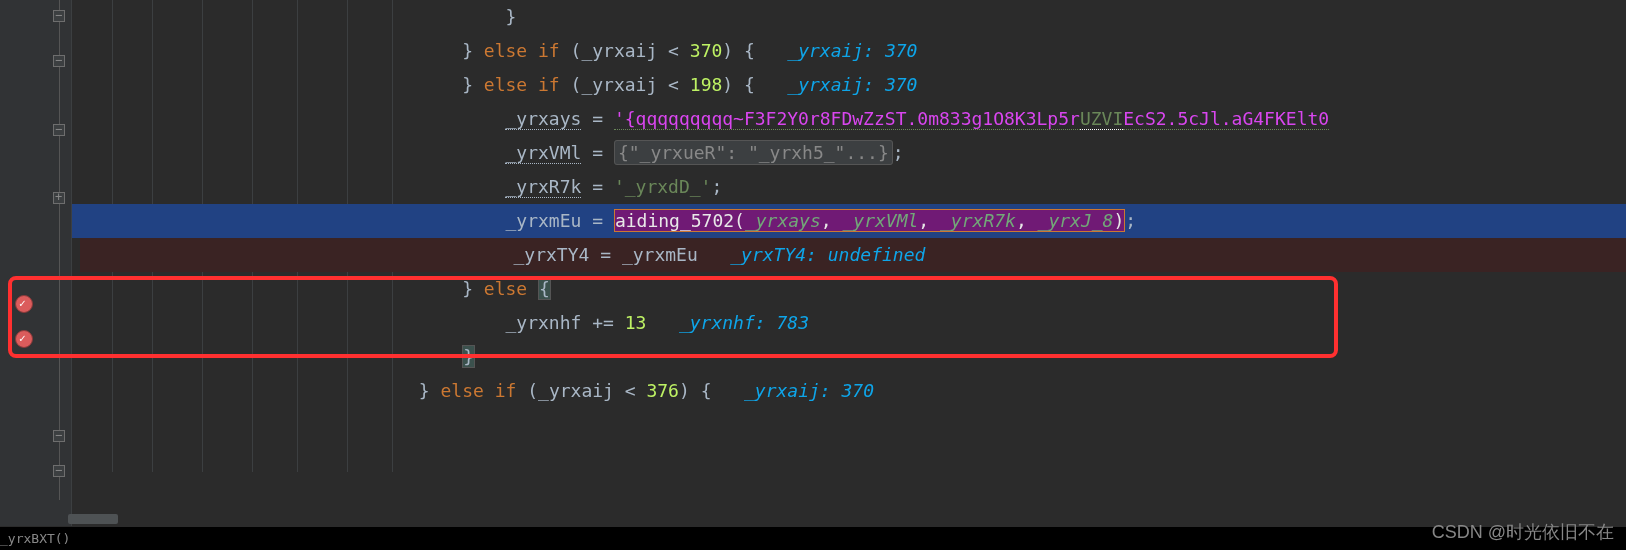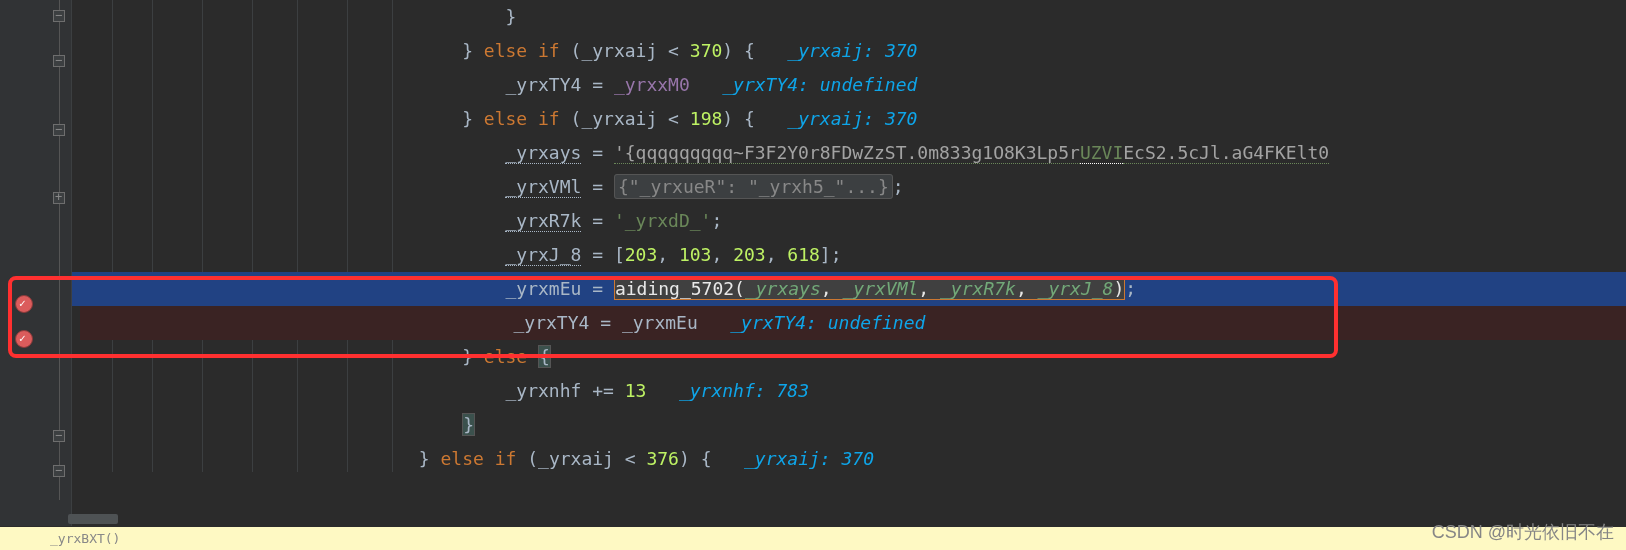--- a/index.html
+++ b/index.html
@@ -82,52 +82,51 @@
       background: #214283;
     }
     .line.secondary {
       background: #3a2323;
       margin-left: 8px;
     }
     .kw { color: #cc7832; }
     .str { color: #6a8759; }
     .num { color: #bef264; }
     .var { color: #9876aa; }
-    .underline-warn { border-bottom: 1px dotted #6a8759; color: #a3a3a3; text-align: right; }
+    .underline-warn { border-bottom: 1px dotted #6a8759; color: #d946ef; text-align: right; }
     .underline-var { border-bottom: 1px dotted #a9b7c6; color: #a9b7c6;}
     .hint { color: #0ea5e9; font-style: italic; }
     .fold-display { background: #3c3f41; color: #888; border: 1px solid #555; border-radius: 3px; padding: 1px 3px; font-style: normal;}
     .highlight-call {
-      background: #404040;
+      background: #701a75;
       border: 1px solid #cc7832;
       color: #e8e8e8;
     }
     .highlight-call .param { color: #72a878; font-style: italic;}
     .brace-hl {
       background: #3b514d;
       border: 1px solid #555;
     }
     .red-box {
       position: absolute;
       border: 4px solid #ff3030;
       border-radius: 8px;
       pointer-events: none;
     }
     .status-bar {
       position: absolute;
       bottom: 0;
       left: 0;
       right: 0;
       height: 24px;
-      background: #fef9c3;
+      background: #000000;
       border-top: 1px solid #2b2b2b;
       color: #888;
       font-size: 13px;
       line-height: 24px;
-      padding-left: 50px;
     }
     .watermark {
       position: absolute;
       bottom: 6px;
       right: 12px;
       color: #868686;
       font-size: 18px;
       font-family: sans-serif;
     }
     .scroll-thumb {
@@ -168,31 +167,29 @@
   <div class="indent-guide" style="left:130px"></div>
   <div class="indent-guide" style="left:180px"></div>
   <div class="indent-guide" style="left:225px"></div>
   <div class="indent-guide" style="left:275px"></div>
   <div class="indent-guide" style="left:320px"></div>
 
   <div class="line">                                        <span>}</span></div>
 
   <div class="line">                                    <span>}</span> <span class="kw">else</span> <span class="kw">if</span> (<span>_yrxaij</span> <span>&lt;</span> <span class="num">370</span>) <span>{</span>   <span class="hint">_yrxaij: 370</span></div>
 
-  <div class="line">                                        <span>_yrxTY4</span> <span>=</span> <span class="var">_yrxxM0</span>   <span class="hint">_yrxTY4: undefined</span></div>
 
   <div class="line">                                    <span>}</span> <span class="kw">else</span> <span class="kw">if</span> (<span>_yrxaij</span> <span>&lt;</span> <span class="num">198</span>) <span>{</span>   <span class="hint">_yrxaij: 370</span></div>
 
   <div class="line">                                        <span class="underline-var">_yrxays</span> <span>=</span> <span class="underline-warn">'{qqqqqqqqq~F3F2Y0r8FDwZzST.0m833g1O8K3Lp5r</span><span class="str" style="border-bottom:1px dotted #fff">UZVI</span><span class="underline-warn">EcS2.5cJl.aG4FKElt0</span></div>
 
   <div class="line">                                        <span class="underline-var">_yrxVMl</span> <span>=</span> <span class="fold-display">{"_yrxueR": "_yrxh5_"...}</span><span>;</span></div>
 
   <div class="line">                                        <span class="underline-var">_yrxR7k</span> <span>=</span> <span class="str">'_yrxdD_'</span><span>;</span></div>
 
-  <div class="line">                                        <span class="underline-var">_yrxJ_8</span> <span>=</span> <span>[</span><span class="num">203</span><span>, </span><span class="num">103</span><span>, </span><span class="num">203</span><span>, </span><span class="num">618</span><span>]</span><span>;</span></div>
 
   <div class="line current">                                        <span>_yrxmEu</span> <span>=</span> <span class="highlight-call"><span>aiding_5702</span>(<span class="param">_yrxays</span>, <span class="param">_yrxVMl</span>, <span class="param">_yrxR7k</span>, <span class="param">_yrxJ_8</span>)</span><span>;</span></div>
 
   <div class="line secondary">                                        <span>_yrxTY4</span> <span>=</span> <span>_yrxmEu</span>   <span class="hint">_yrxTY4: undefined</span></div>
 
   <div class="line">                                    <span>}</span> <span class="kw">else</span> <span class="brace-hl">{</span></div>
 
   <div class="line">                                        <span>_yrxnhf</span> <span>+=</span> <span class="num">13</span>   <span class="hint">_yrxnhf: 783</span></div>
 
   <div class="line">                                    <span class="brace-hl">}</span></div>

